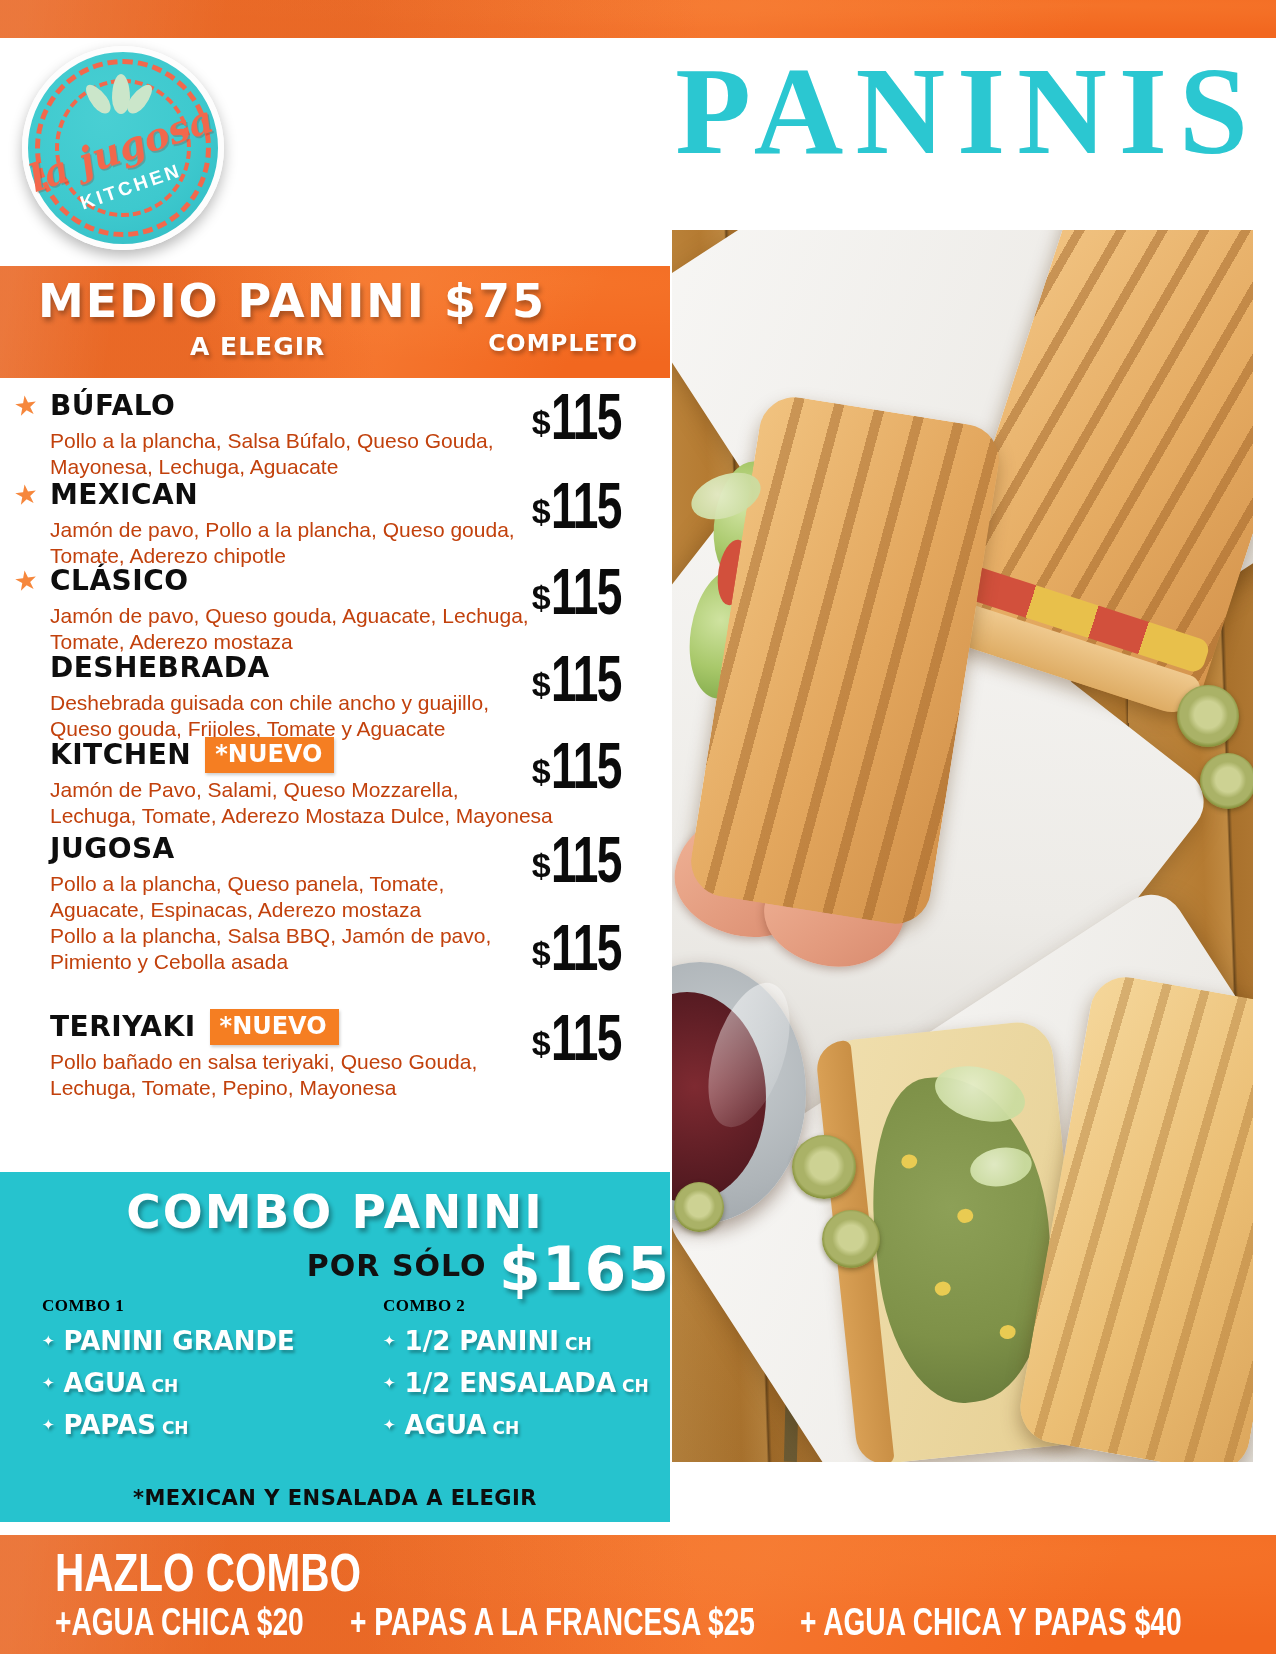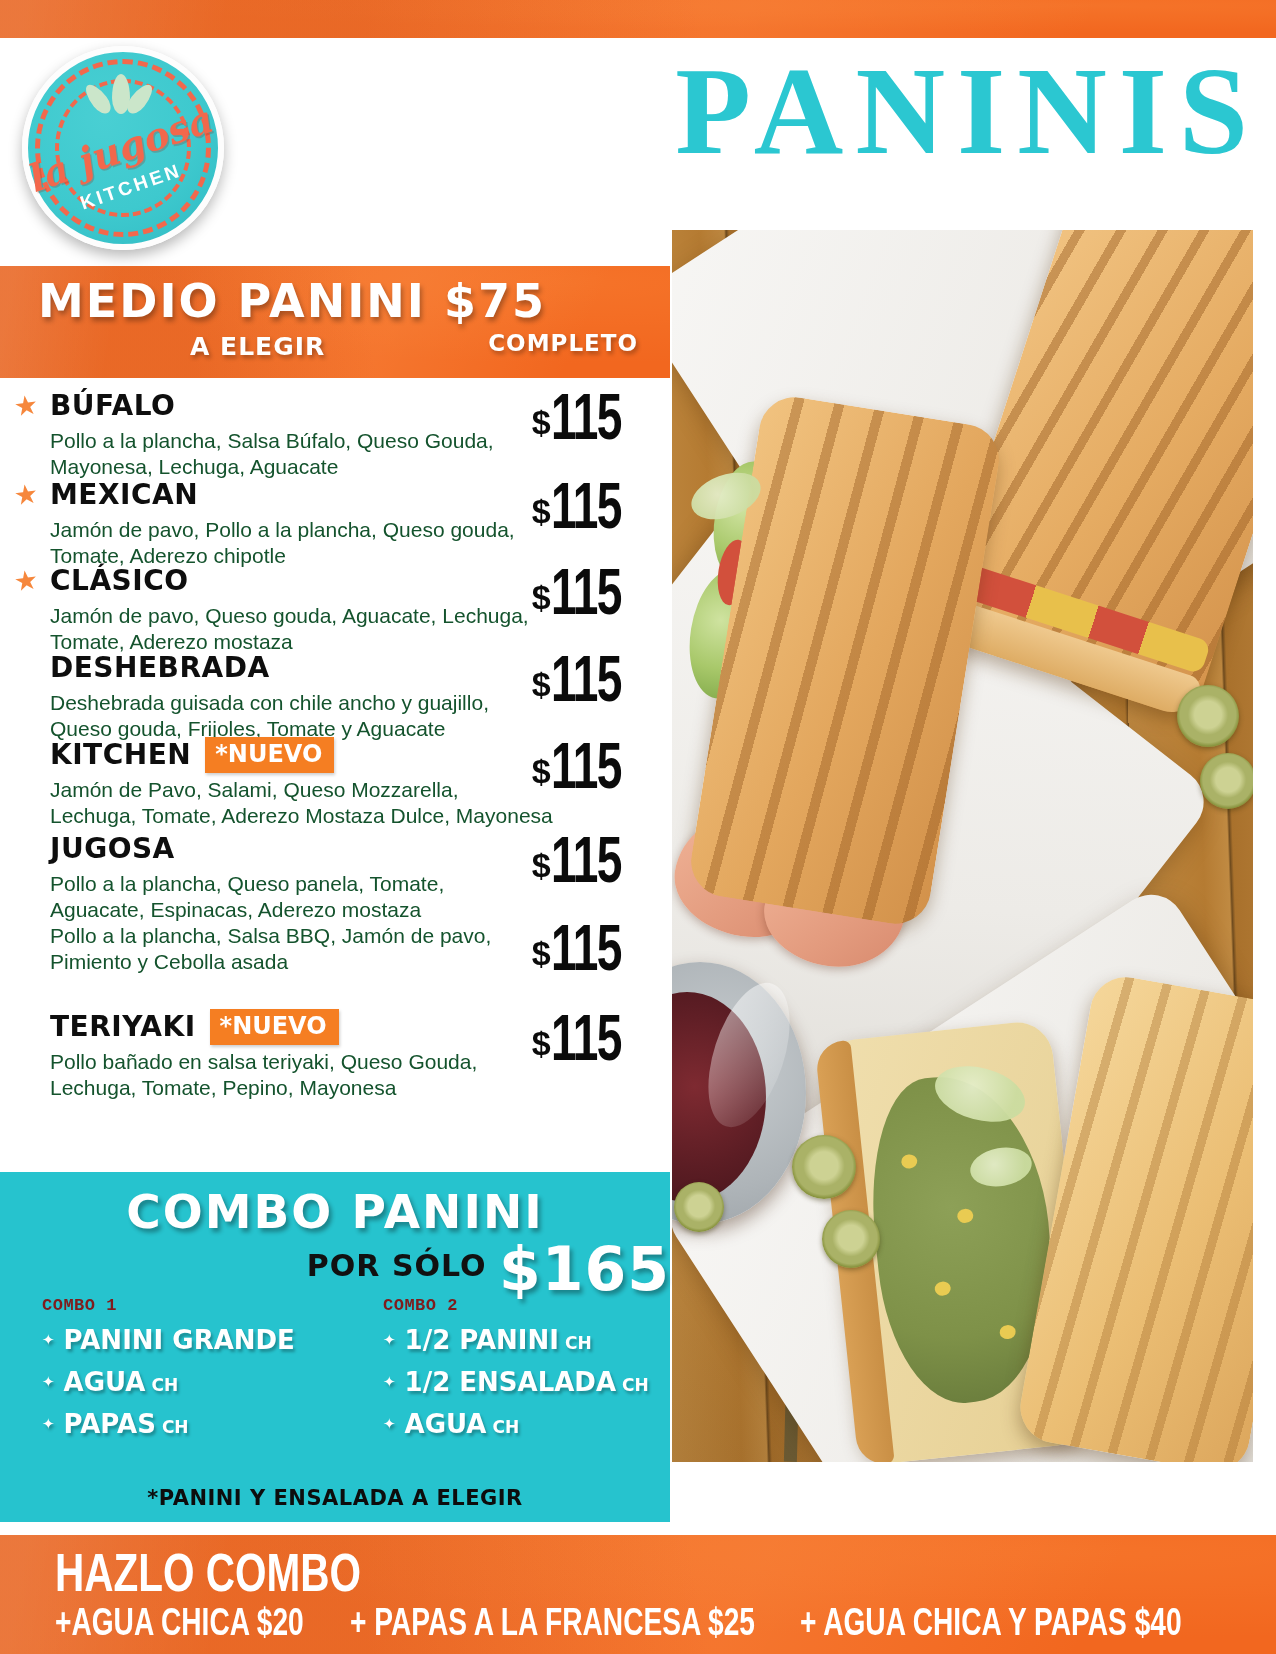--- a/index.html
+++ b/index.html
@@ -50,40 +50,40 @@
 
   
   .menu-list{position:absolute;left:0;top:0;width:670px;}
   .menu-item{position:absolute;left:0;width:670px;padding-left:50px;box-sizing:border-box;}
   .star{position:absolute;left:14px;top:2px;font-size:27px;color:#F6873C;transform:rotate(-8deg);}
   .item-title-row{display:flex;align-items:center;gap:14px;}
   .item-name{font-family:"DejaVu Sans",sans-serif;font-weight:bold;font-size:28px;line-height:36px;
         color:#0e0e0e;letter-spacing:0.5px;}
   .badge{background:#F57E22;color:#fff;font-family:"DejaVu Sans",sans-serif;font-weight:bold;
         font-size:24px;padding:3px 12px 5px 10px;box-shadow:1px 2px 3px rgba(0,0,0,0.2);}
-  .item-desc{margin-top:4px;width:575px;font-size:21px;line-height:26px;color:#14532d;
+  .item-desc{margin-top:4px;width:575px;font-size:21px;line-height:26px;color:#c2410c;
         white-space:pre-line;font-family:"Liberation Sans",sans-serif;}
   .price{position:absolute;right:22px;top:-8px;display:flex;align-items:center;color:#0b0b0b;}
   .price-cur{font-weight:bold;font-size:34px;position:relative;top:5px;}
   .price-num{display:inline-block;font-weight:bold;font-size:64px;letter-spacing:-2px;
         transform:scaleX(0.72);transform-origin:left center;font-family:"Liberation Sans",sans-serif;}
 
   
   .combo-panel{position:absolute;left:0;top:1172px;width:670px;height:350px;background:#26C3CE;}
   .combo-title{text-align:center;margin-top:12px;font-family:"DejaVu Sans",sans-serif;font-weight:bold;
         font-size:47px;letter-spacing:2px;color:#fff;text-shadow:3px 4px 4px rgba(0,0,0,0.32);}
   .combo-price-row{position:absolute;left:0;top:62px;width:100%;text-align:right;}
   .por-solo{font-family:"DejaVu Sans",sans-serif;font-weight:bold;font-size:30px;color:#111;
         letter-spacing:1px;vertical-align:14px;}
   .combo-price{font-family:"DejaVu Sans",sans-serif;font-weight:bold;font-size:60px;color:#fff;
         letter-spacing:1px;text-shadow:3px 4px 4px rgba(0,0,0,0.32);margin-left:8px;}
   .combo-col{position:absolute;top:124px;}
   .combo-col.c1{left:42px;}
   .combo-col.c2{left:383px;}
-  .combo-col-title{font-family:Liberation Mono, monospace;font-weight:bold;font-size:17px;color:#7f1d1d;
+  .combo-col-title{font-family:Liberation Serif, serif;font-weight:bold;font-size:17px;color:#000000;
         letter-spacing:0.5px;margin-bottom:6px;}
   .combo-line{font-family:"DejaVu Sans",sans-serif;font-weight:bold;font-size:26px;color:#fff;
         line-height:39px;text-shadow:2px 3px 3px rgba(0,0,0,0.28);white-space:nowrap;}
   .combo-bullet{font-size:15px;margin-right:9px;vertical-align:4px;}
   .combo-suffix{font-size:17px;margin-left:6px;}
   .combo-footnote{position:absolute;left:0;bottom:12px;width:100%;text-align:center;
         font-family:"DejaVu Sans",sans-serif;font-weight:bold;font-size:21px;color:#0d0d0d;
         letter-spacing:0.5px;}
 
   
@@ -288,21 +288,21 @@
       <div class="combo-line"><span class="combo-bullet">✦</span><span>PANINI GRANDE</span><span class="combo-suffix"></span></div>
       <div class="combo-line"><span class="combo-bullet">✦</span><span>AGUA</span><span class="combo-suffix">CH</span></div>
       <div class="combo-line"><span class="combo-bullet">✦</span><span>PAPAS</span><span class="combo-suffix">CH</span></div>
     </div>
     <div class="combo-col c2">
       <div class="combo-col-title">COMBO 2</div>
       <div class="combo-line"><span class="combo-bullet">✦</span><span>1/2 PANINI</span><span class="combo-suffix">CH</span></div>
       <div class="combo-line"><span class="combo-bullet">✦</span><span>1/2 ENSALADA</span><span class="combo-suffix">CH</span></div>
       <div class="combo-line"><span class="combo-bullet">✦</span><span>AGUA</span><span class="combo-suffix">CH</span></div>
     </div>
-    <div class="combo-footnote">*PANINI Y ENSALADA A ELEGIR</div>
+    <div class="combo-footnote">*MEXICAN Y ENSALADA A ELEGIR</div>
   </div>
 
   <div class="photo">
     <div class="wood-seam"></div>
     <div class="plate p1"></div>
     <div class="plate p2"></div>
     <div class="plate p3"></div>
 
     <div class="drink">
       <div class="liquid"></div>

